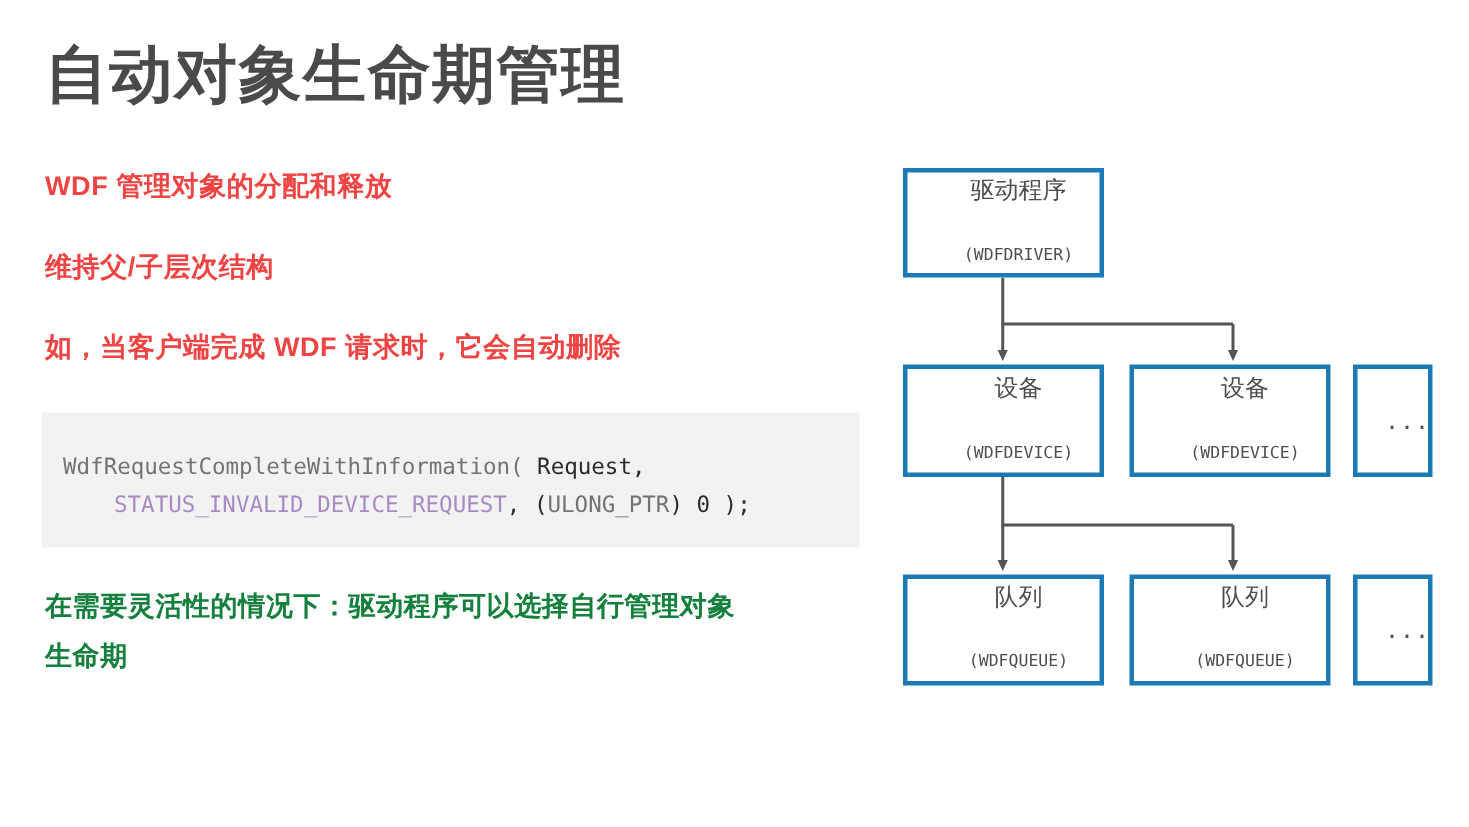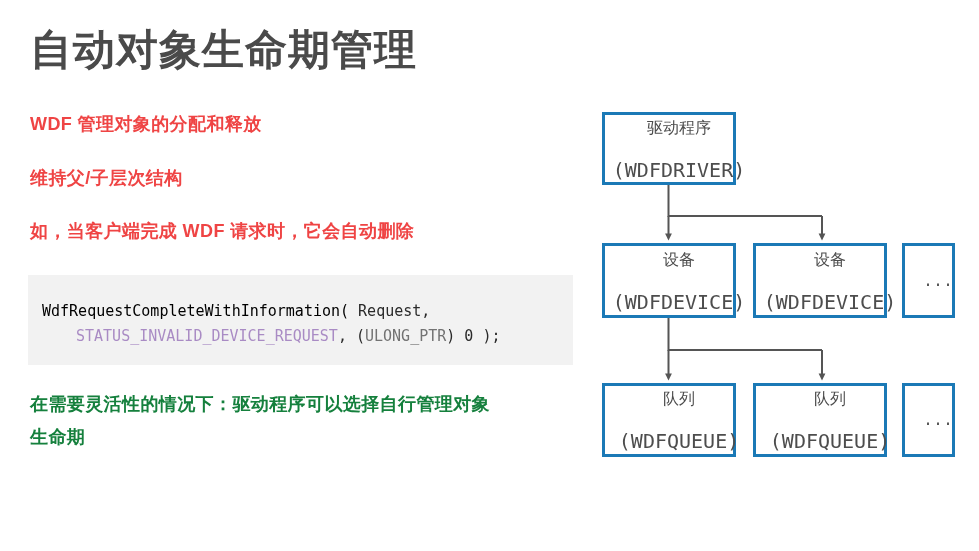--- a/index.html
+++ b/index.html
@@ -36,21 +36,21 @@
     background:#f2f2f2;
     box-sizing:border-box;
   }
   .code{
     position:absolute;left:14px;top:24px;
     font-family:"DejaVu Sans Mono","Liberation Mono",monospace;
     font-size:15px;line-height:25px;
     color:#2a2a2a;white-space:pre;
     letter-spacing:0px;
   }
-  .code .fn{color:#000000;}
+  .code .fn{color:#737373;}
   .code .const{color:#a98bc4;}
   .code .type{color:#737373;}
   .code .plain{color:#2a2a2a;text-align:center;}
   .code-l2{padding-left:34px;display:block;}
 
   
   .footer{
     position:absolute;left:30px;
     font-size:18px;font-weight:700;color:#15803d;
     letter-spacing:.4px;white-space:nowrap;
@@ -69,21 +69,21 @@
     align-items:center;justify-content:center;
     color:#4d4d4d;
     padding-left:20px;
   }
   .node .zh{
     font-family:"Liberation Sans","DejaVu Sans",sans-serif;
     font-size:16px;line-height:22px;
   }
   .node .en{
     font-family:"DejaVu Sans Mono","Liberation Mono",monospace;
-    font-size:20px;line-height:22px;letter-spacing:0px;margin-top:20px;
+    font-size:11px;line-height:22px;letter-spacing:0px;margin-top:20px;
   }
   .node .dots{
     font-family:"DejaVu Sans Mono","Liberation Mono",monospace;
     font-size:15px;color:#4d4d4d;letter-spacing:1px;
   }
 
   .n-driver{left:602px;top:112px;width:134px;height:73px;}
   .n-dev1{left:602px;top:243px;width:134px;height:75px;}
   .n-dev2{left:753px;top:243px;width:134px;height:75px;}
   .n-dev3{left:902px;top:243px;width:53px;height:75px;}

